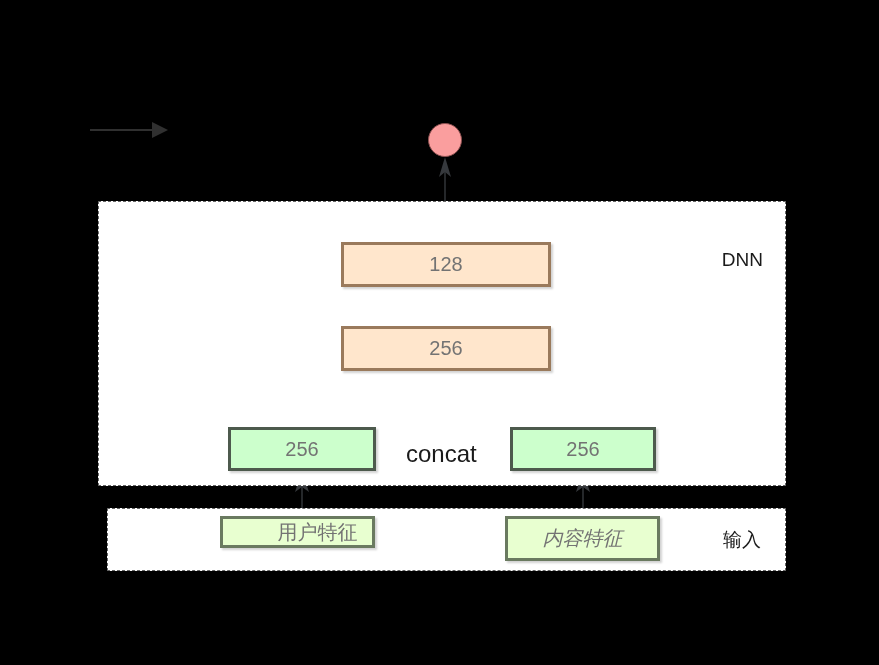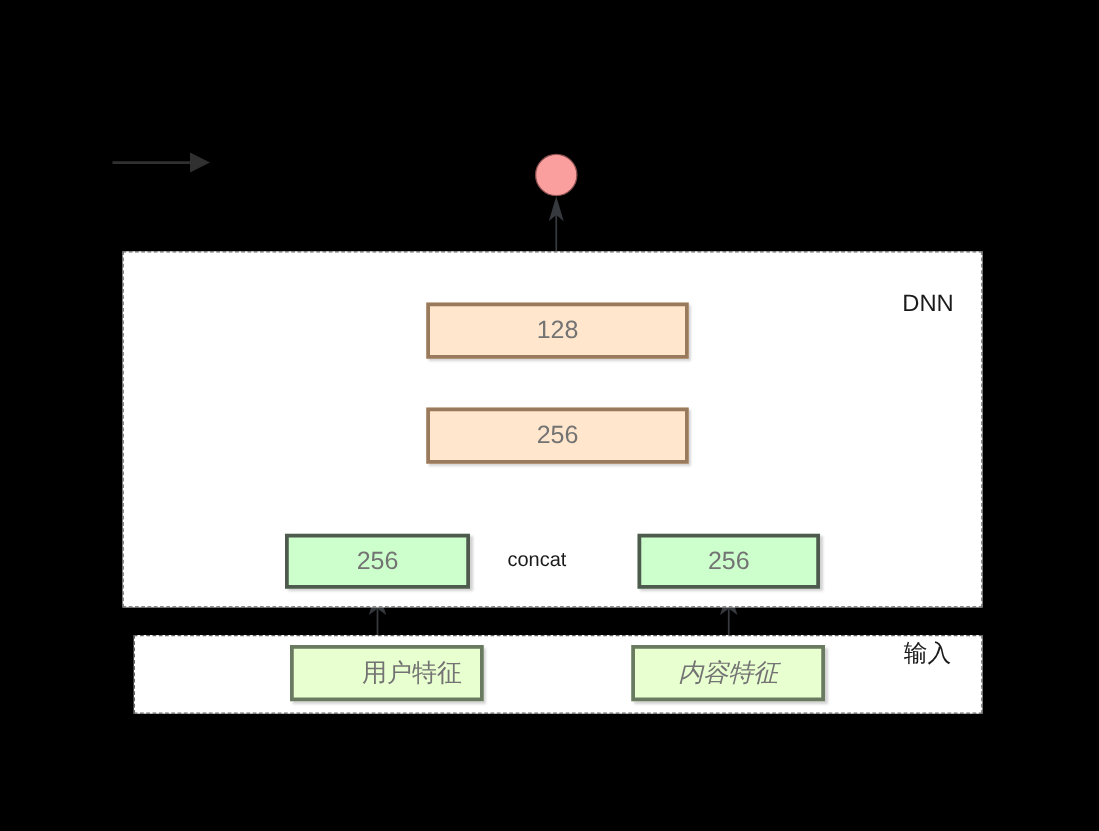--- a/index.html
+++ b/index.html
@@ -37,20 +37,21 @@
     top: 508px;
     width: 679px;
     height: 63px;
   }
   .group-label {
     position: absolute;
     color: #1a1a1a;
     font-size: 19px;
     line-height: 22px;
     white-space: nowrap;
+    margin-top: 16px;
   }
   #dnn-label {
     right: 22px;
     top: 31px;
   }
   #input-label {
     right: 24px;
     top: 4px;
   }
   
@@ -74,28 +75,28 @@
     border-color: #4d5a4d;
   }
   .box-lightgreen {
     background: #e8ffd0;
     border-color: #6a7a60;
   }
   #box-128  { left: 341px; top: 242px; width: 210px; height: 45px; }
   #box-256  { left: 341px; top: 326px; width: 210px; height: 45px; }
   #box-user-256    { left: 228px; top: 427px; width: 148px; height: 44px; }
   #box-content-256 { left: 510px; top: 427px; width: 146px; height: 44px; }
-  #box-user-feat    { left: 232px; top: 516px; width: 155px; height: 45px; font-size: 20px; padding-left: 40px; }
+  #box-user-feat    { left: 220px; top: 516px; width: 155px; height: 32px; font-size: 20px; padding-left: 40px; }
   #box-content-feat { left: 505px; top: 516px; width: 155px; height: 45px; font-size: 20px; font-style: italic; }
   
   #concat-label {
     position: absolute;
     left: 406px;
     top: 440px;
-    font-size: 16px;
+    font-size: 24px;
     color: #1a1a1a;
     white-space: nowrap;
   }
   
   #output-node {
     position: absolute;
     left: 428px;
     top: 123px;
     width: 34px;
     height: 34px;

